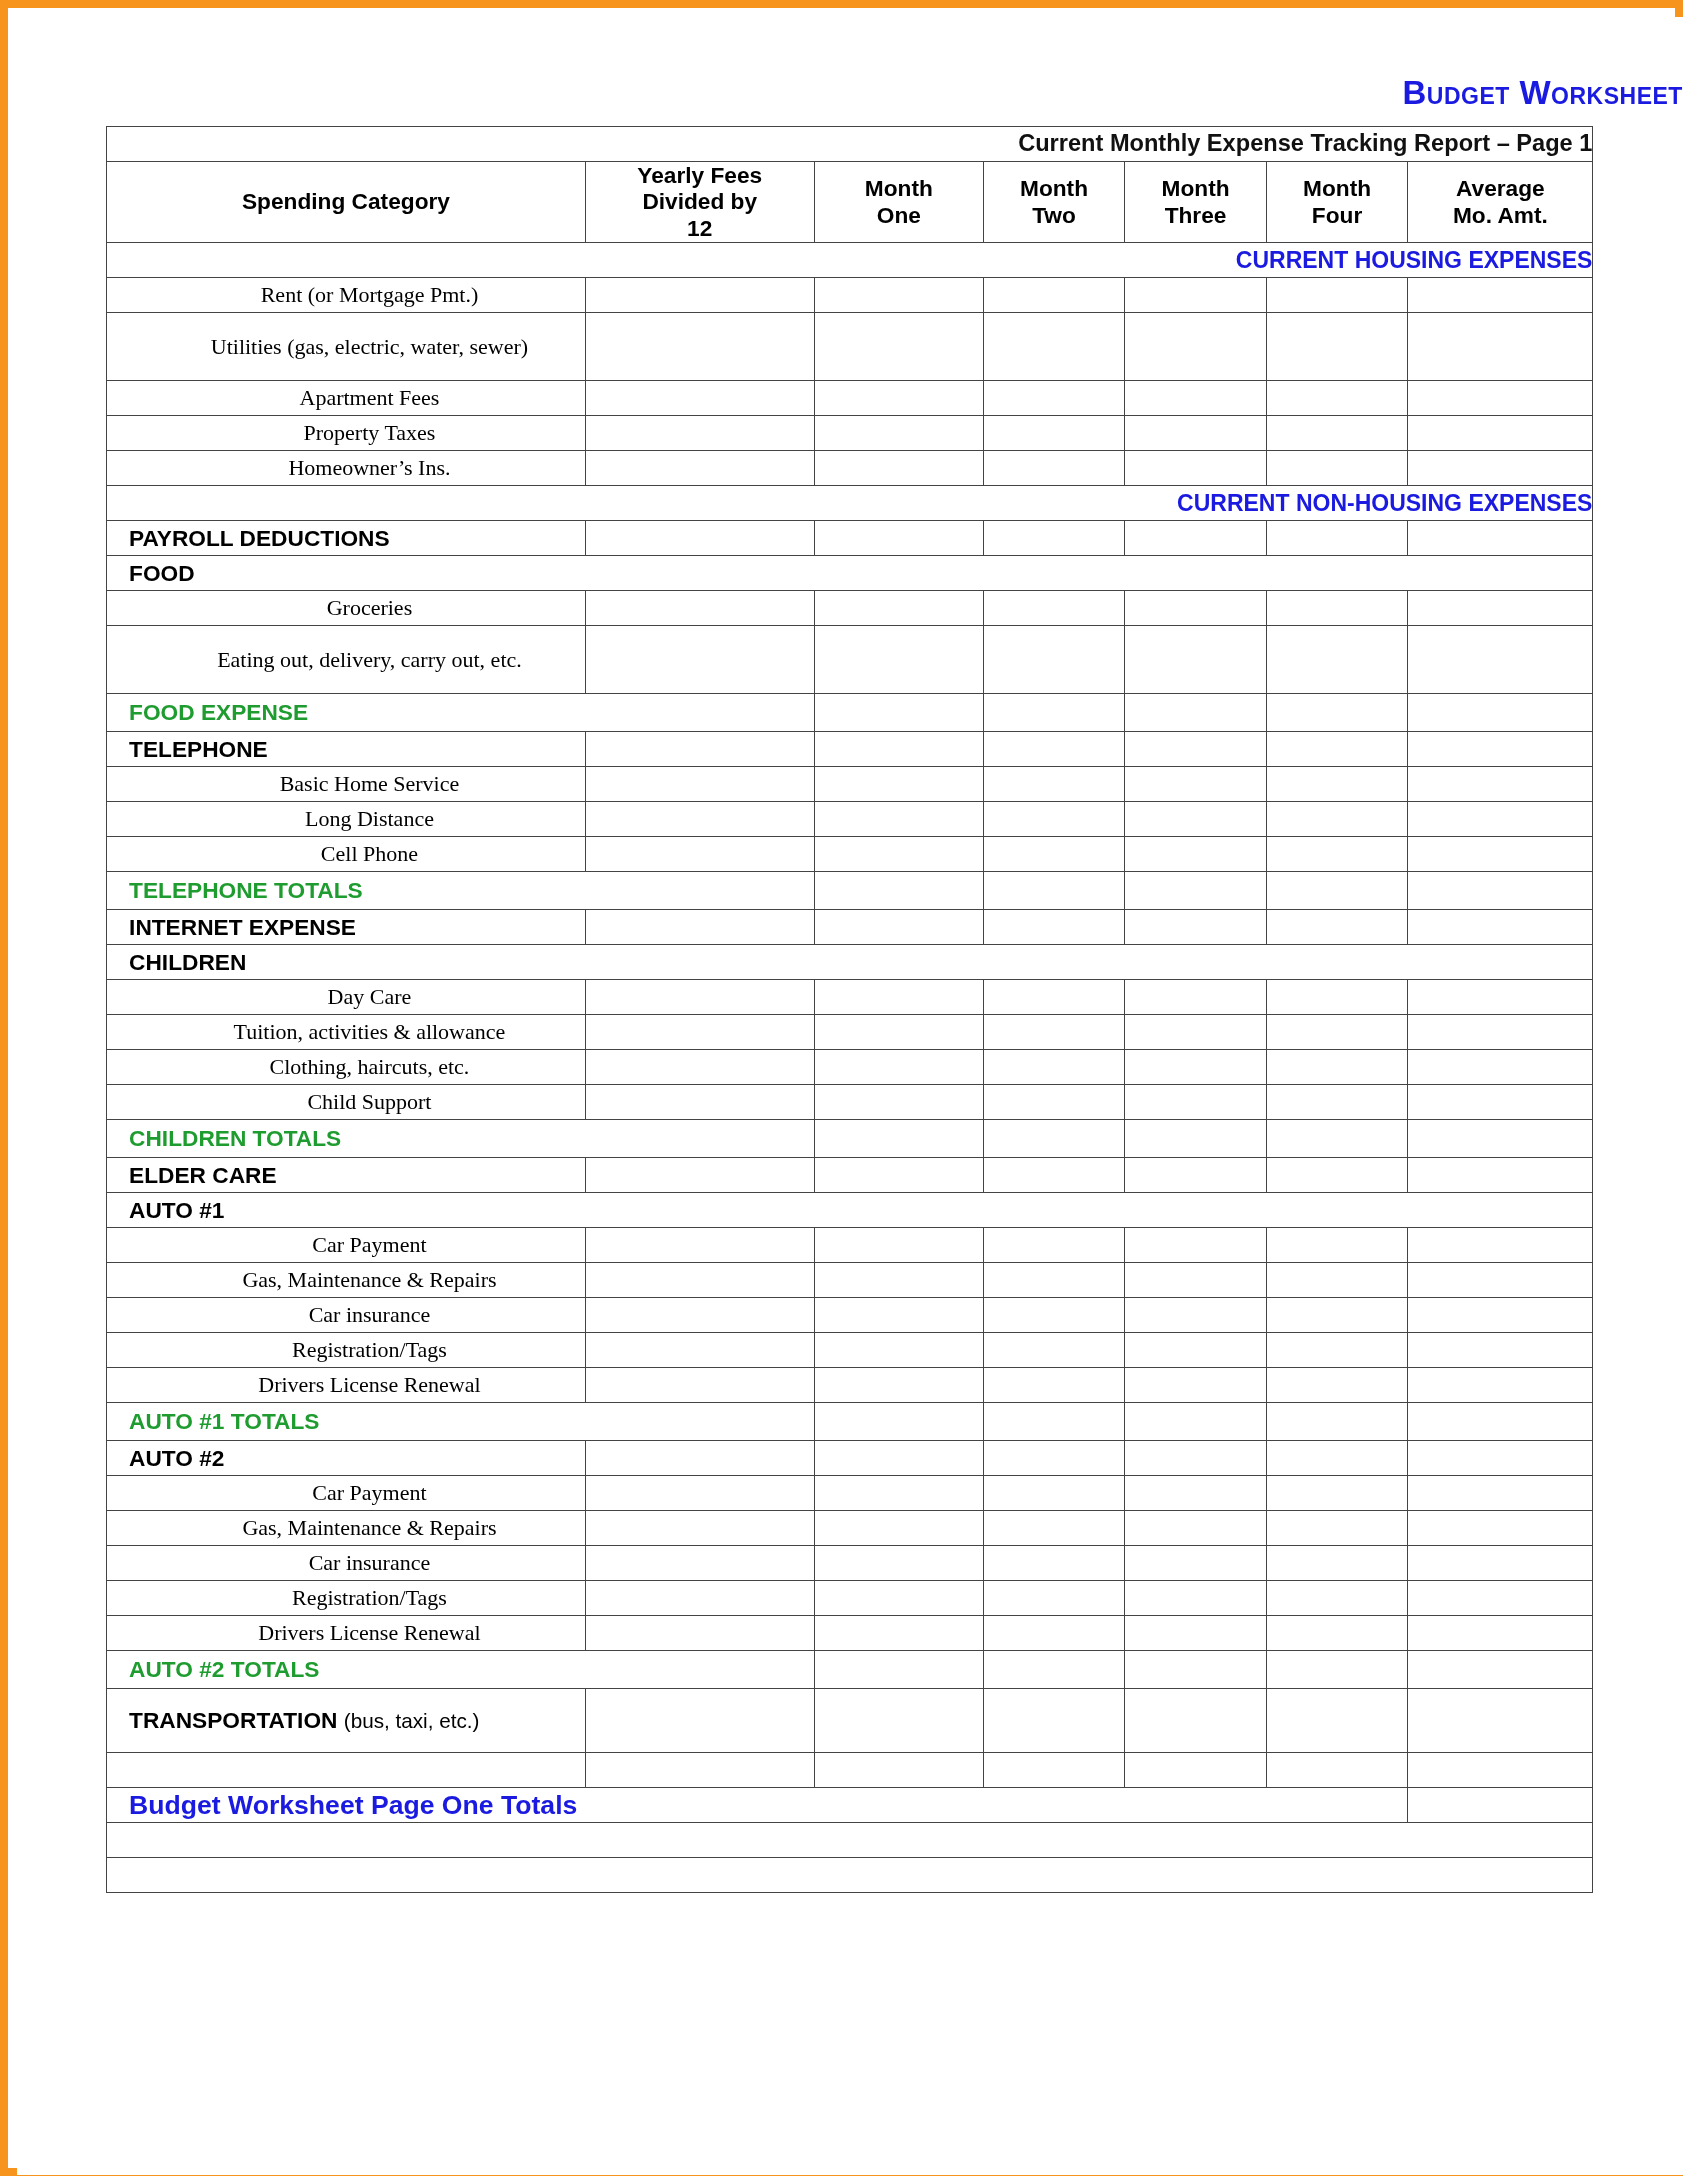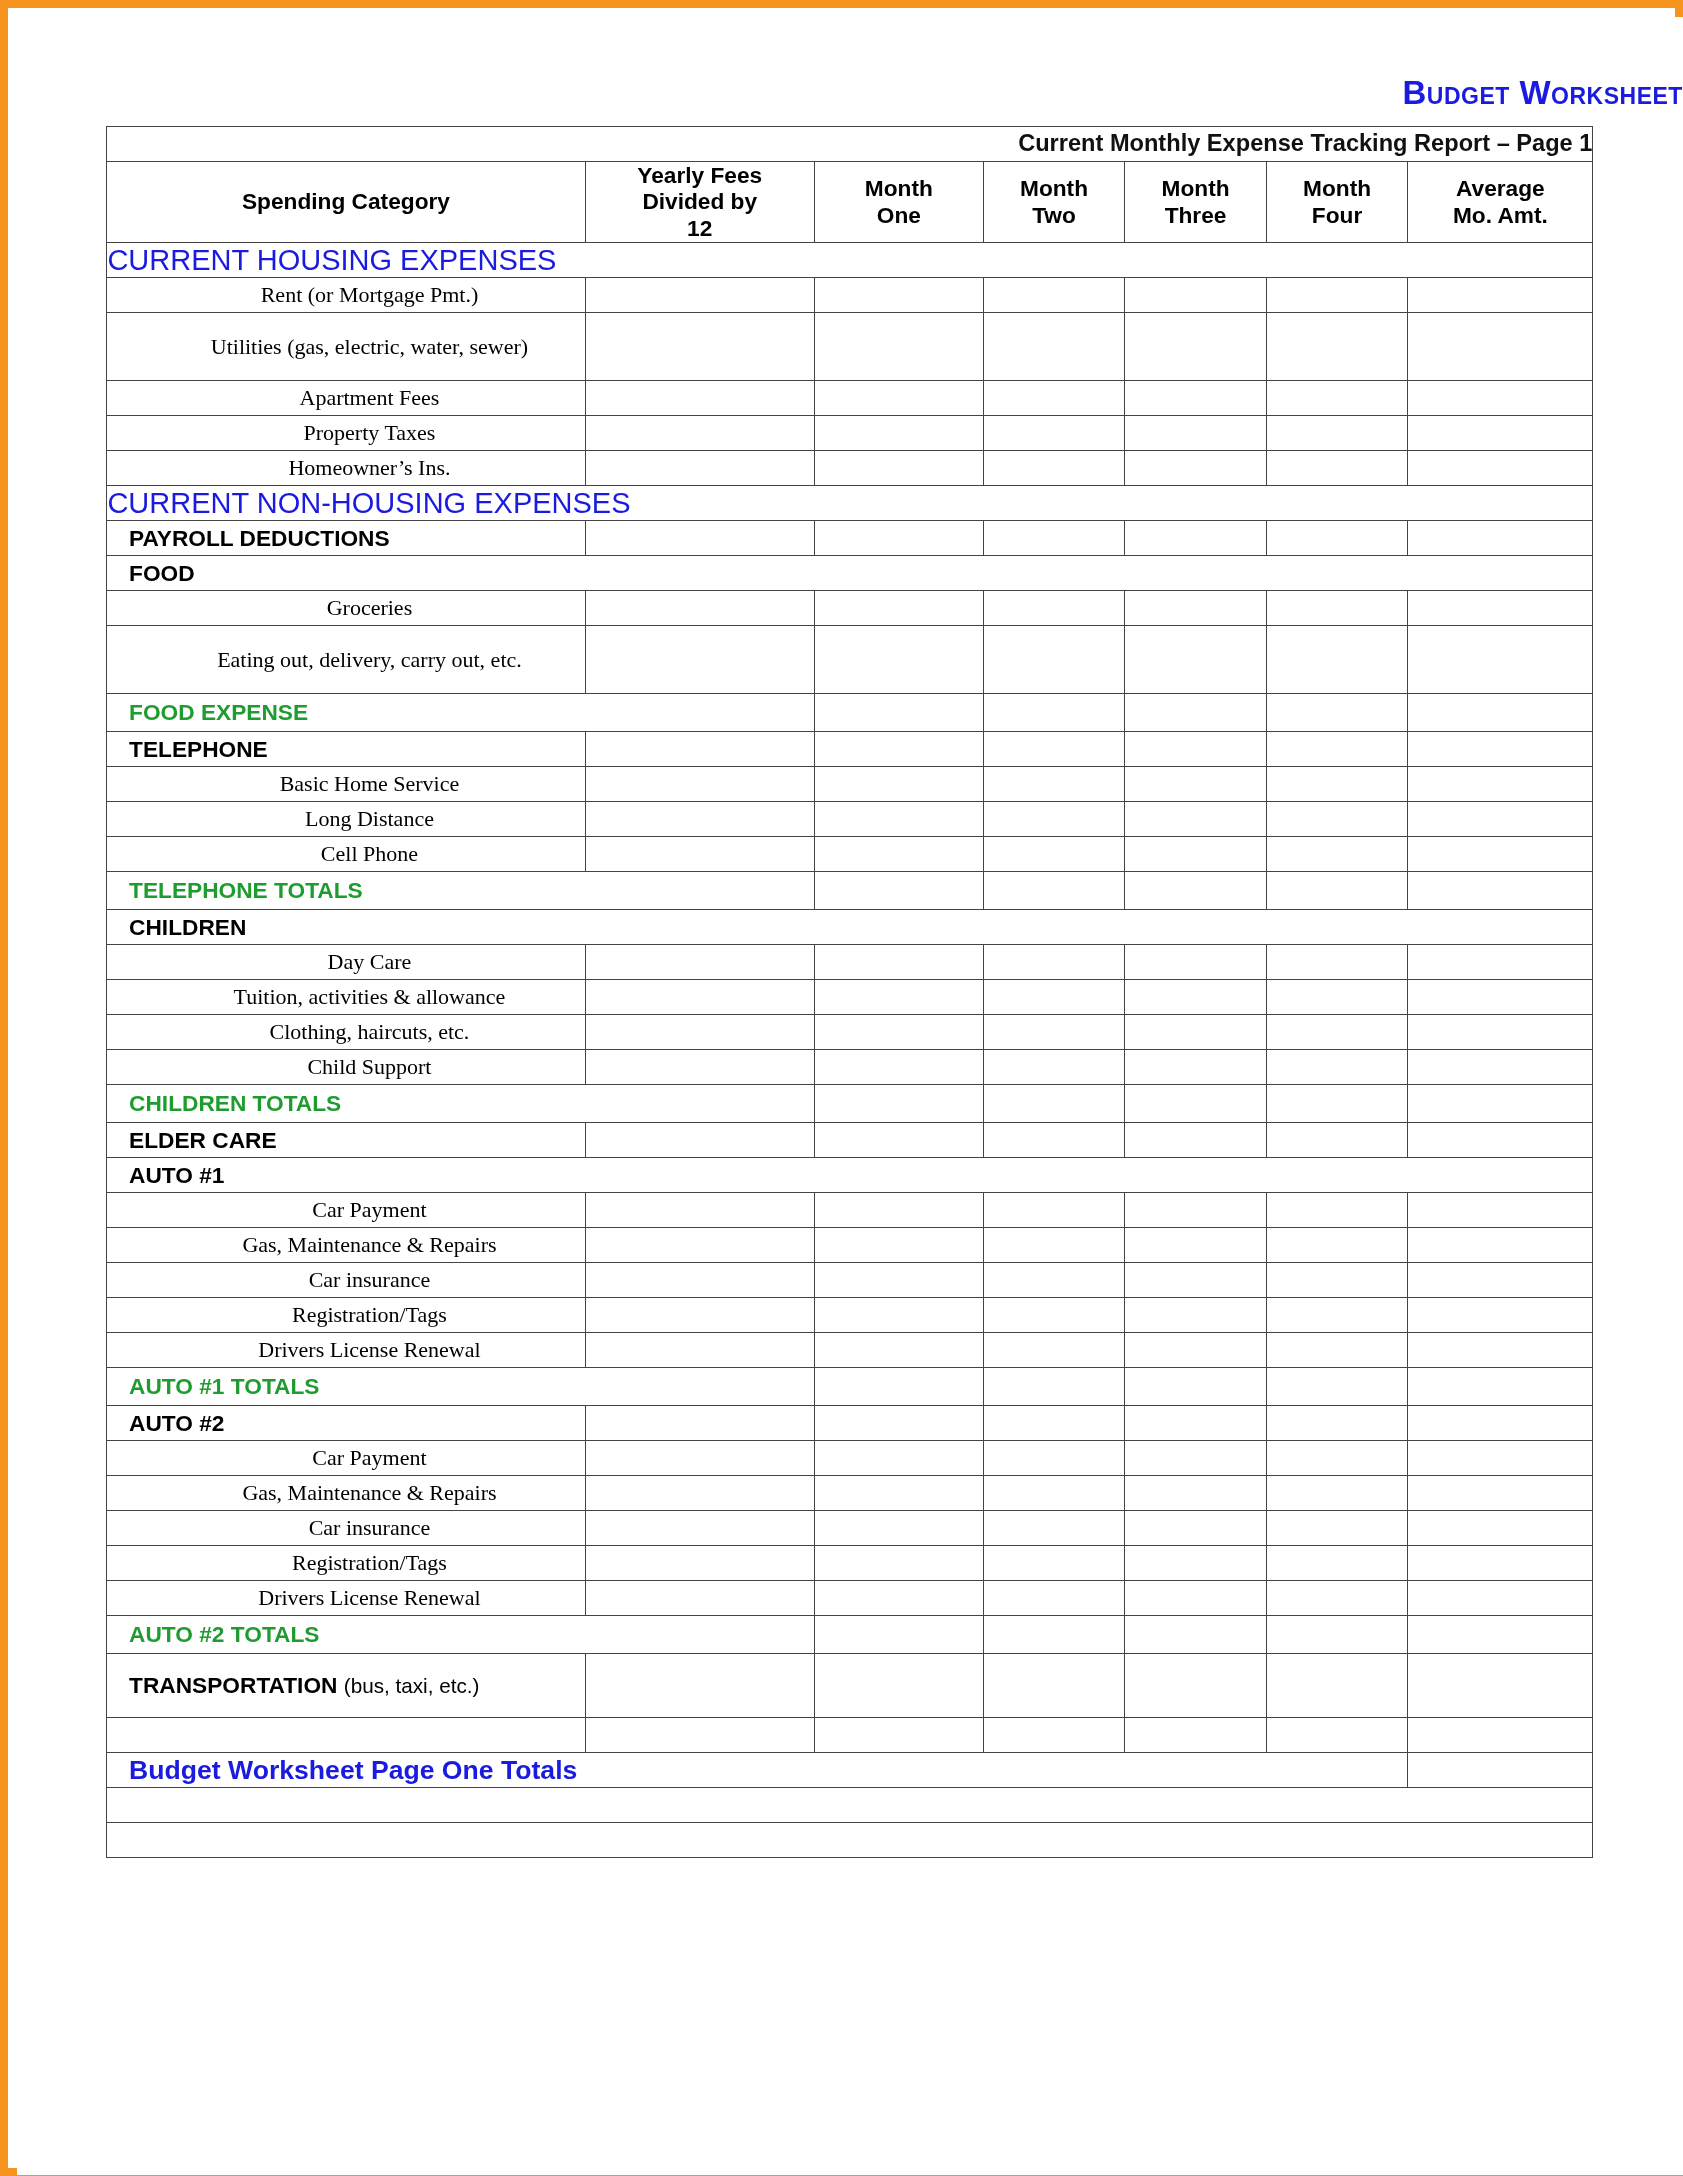--- a/index.html
+++ b/index.html
@@ -74,23 +74,23 @@
   .head-row td {
     text-align: center;
     font-weight: bold;
     font-size: 22.7px;
     line-height: 1.18;
     padding: 3.9px 3px;
     height: 95px;
     vertical-align: middle;
   }
   .section-row td {
-    text-align: left;
-    font-weight: normal;
-    font-size: 29px;
+    text-align: right;
+    font-weight: bold;
+    font-size: 23px;
     color: #1a1ae0;
     height: 37px;
   }
   .item td:first-child {
     padding-left: 47px;
     font-size: 22px;
     text-align: center;
     font-family: Liberation Serif, serif;
   }
   .item.wrap td:first-child {
@@ -336,20 +336,29 @@
 
         <tr class="total-row span2">
           <td class="catspan" colspan="2">TELEPHONE TOTALS</td>
           <td></td>
           <td></td>
           <td></td>
           <td></td>
           <td></td>
         </tr>
 
+        <tr class="cat-row">
+          <td>INTERNET EXPENSE</td>
+          <td></td>
+          <td></td>
+          <td></td>
+          <td></td>
+          <td></td>
+          <td></td>
+        </tr>
 
         <tr class="cat-row">
           <td colspan="7">CHILDREN</td>
         </tr>
 
         <tr class="item">
           <td>Day Care</td>
           <td></td>
           <td></td>
           <td></td>

